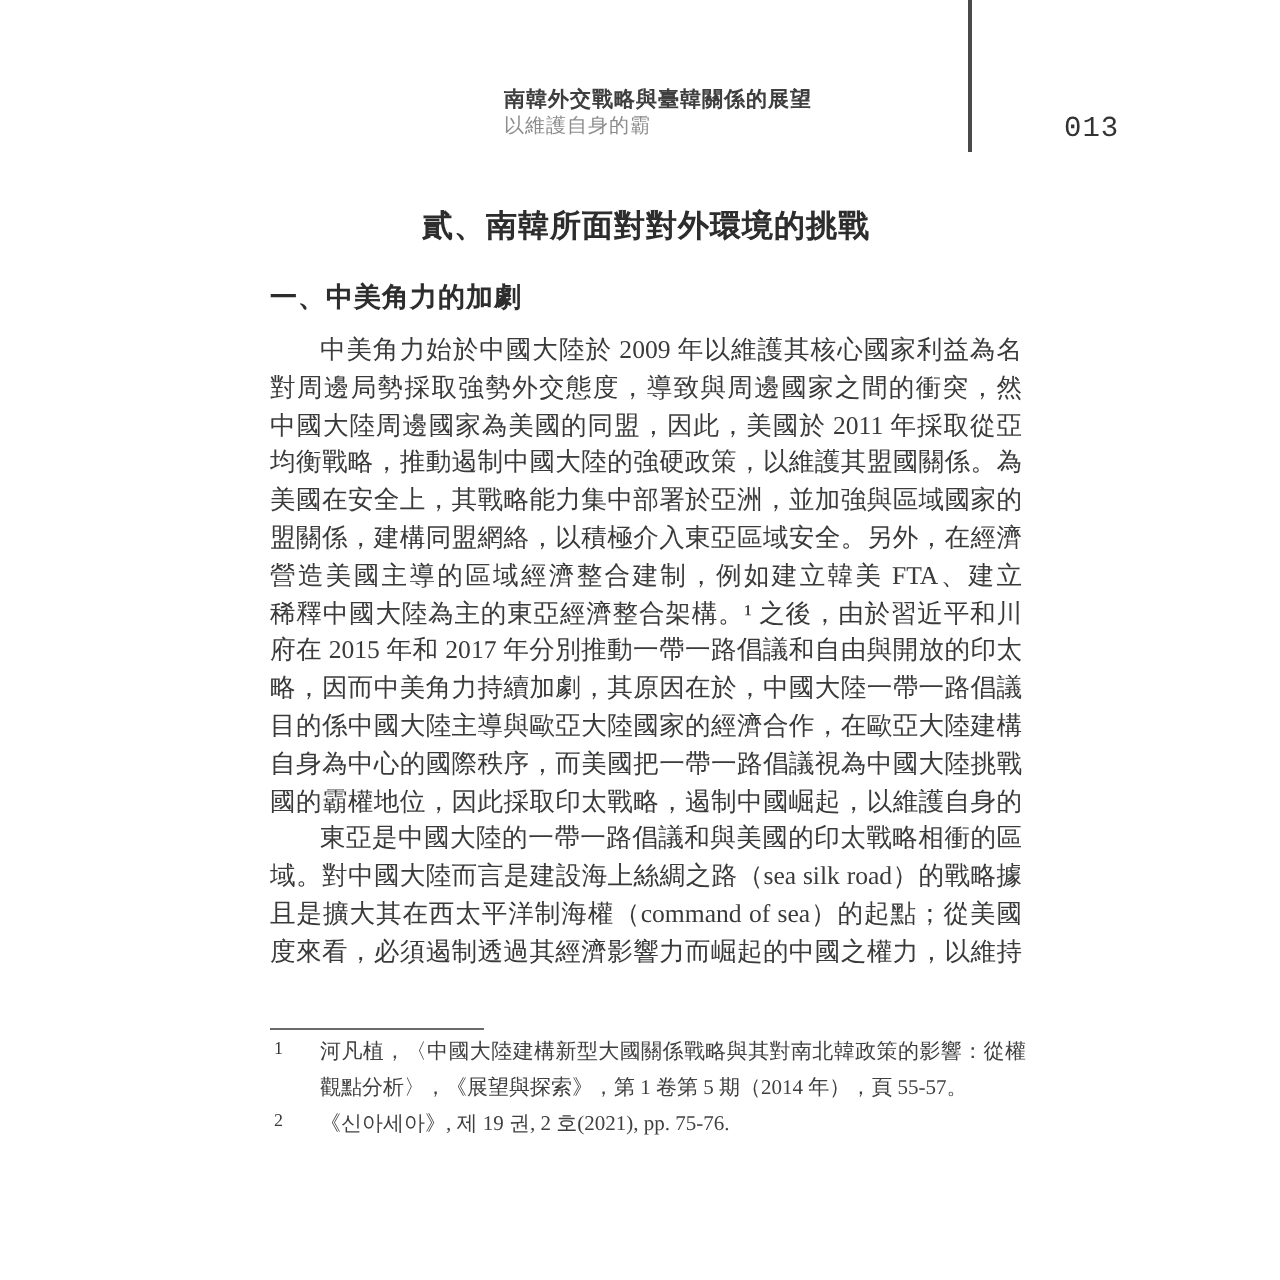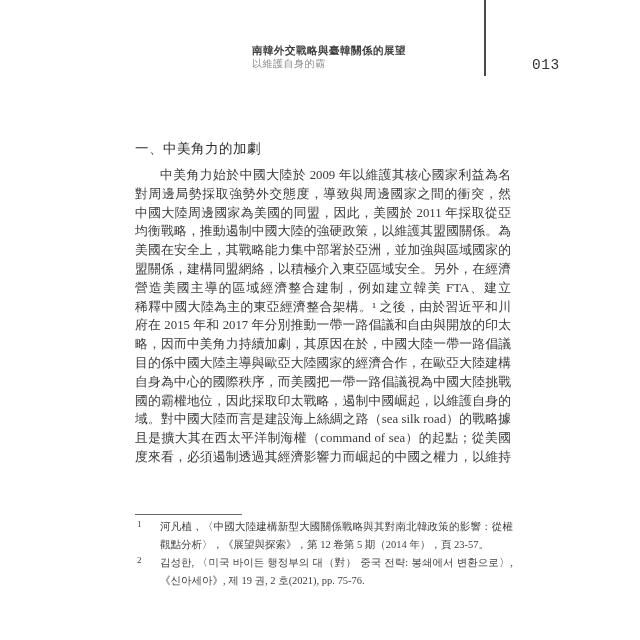--- a/index.html
+++ b/index.html
@@ -37,21 +37,21 @@
 
   
   .page-title {
     position: absolute; left: 135px; top: 103px; width: 376px;
     text-align: center;
     font-family: "Liberation Sans", "DejaVu Sans", sans-serif;
     font-weight: bold; font-size: 15.5px; color: #2d2d2d; letter-spacing: 0.5px;
   }
   .section-heading {
     position: absolute; left: 135px; top: 140px;
-    font-weight: normal; font-size: 13.5px; color: #2d2d2d; letter-spacing: 0.5px;
+    font-weight: bold; font-size: 13.5px; color: #2d2d2d; letter-spacing: 0.5px;
   }
 
   
   .body-block { position: absolute; left: 135px; top: 166px; width: 376px; }
   .bl {
     height: 18.8px; line-height: 18.8px;
     font-size: 12.8px; color: #3a3a3a;
     text-align: justify; text-justify: inter-ideograph;
     white-space: nowrap; overflow: visible;
   }
@@ -80,52 +80,53 @@
 
 <div class="canvas">
 
   <div class="vrule"></div>
   <div class="header-text">
     <div class="header-line1">南韓外交戰略與臺韓關係的展望</div>
     <div class="header-line2">以維護自身的霸</div>
   </div>
   <div class="page-num">013</div>
 
+  <div class="page-title">貳、南韓所面對對外環境的挑戰</div>
   <div class="section-heading">一、中美角力的加劇</div>
 
   <div class="body-block">
     <div>
       <div class="bl indent j">中美角力始於中國大陸於 2009 年以維護其核心國家利益為名義，</div>
       <div class="bl j">對周邊局勢採取強勢外交態度，導致與周邊國家之間的衝突，然而，</div>
       <div class="bl j">中國大陸周邊國家為美國的同盟，因此，美國於 2011 年採取從亞太再</div>
       <div class="bl j">均衡戰略，推動遏制中國大陸的強硬政策，以維護其盟國關係。為此，</div>
       <div class="bl j">美國在安全上，其戰略能力集中部署於亞洲，並加強與區域國家的同</div>
       <div class="bl j">盟關係，建構同盟網絡，以積極介入東亞區域安全。另外，在經濟上，</div>
       <div class="bl j">營造美國主導的區域經濟整合建制，例如建立韓美 FTA、建立 TTP，</div>
       <div class="bl j">稀釋中國大陸為主的東亞經濟整合架構。¹ 之後，由於習近平和川普政</div>
       <div class="bl j">府在 2015 年和 2017 年分別推動一帶一路倡議和自由與開放的印太戰</div>
       <div class="bl j">略，因而中美角力持續加劇，其原因在於，中國大陸一帶一路倡議的</div>
       <div class="bl j">目的係中國大陸主導與歐亞大陸國家的經濟合作，在歐亞大陸建構以</div>
       <div class="bl j">自身為中心的國際秩序，而美國把一帶一路倡議視為中國大陸挑戰美</div>
       <div class="bl j">國的霸權地位，因此採取印太戰略，遏制中國崛起，以維護自身的霸</div>
     </div>
     <div>
+      <div class="bl indent j">東亞是中國大陸的一帶一路倡議和與美國的印太戰略相衝的區</div>
       <div class="bl j">域。對中國大陸而言是建設海上絲綢之路（sea silk road）的戰略據點，</div>
       <div class="bl j">且是擴大其在西太平洋制海權（command of sea）的起點；從美國的角</div>
       <div class="bl j">度來看，必須遏制透過其經濟影響力而崛起的中國之權力，以維持其</div>
     </div>
   </div>
 
   <div class="fn-sep"></div>
   <div class="footnotes">
     <div class="footnote">
       <span class="fn-marker">1</span>
       <div class="fn-line j">河凡植，〈中國大陸建構新型大國關係戰略與其對南北韓政策的影響：從權力轉移</div>
-      <div class="fn-line">觀點分析〉，《展望與探索》，第 12 卷第 5 期（2014 年），頁 23-57。</div>
+      <div class="fn-line">觀點分析〉，《展望與探索》，第 1 卷第 5 期（2014 年），頁 55-57。</div>
     </div>
     <div class="footnote">
       <span class="fn-marker">2</span>
-      <div class="fn-line j">김성한, 〈미국 바이든 행정부의 대（對） 중국 전략: 봉쇄에서 변환으로〉,</div>
       <div class="fn-line">《신아세아》, 제 19 권, 2 호(2021), pp. 75-76.</div>
     </div>
   </div>
 
 </div>
 
 </body></html>

